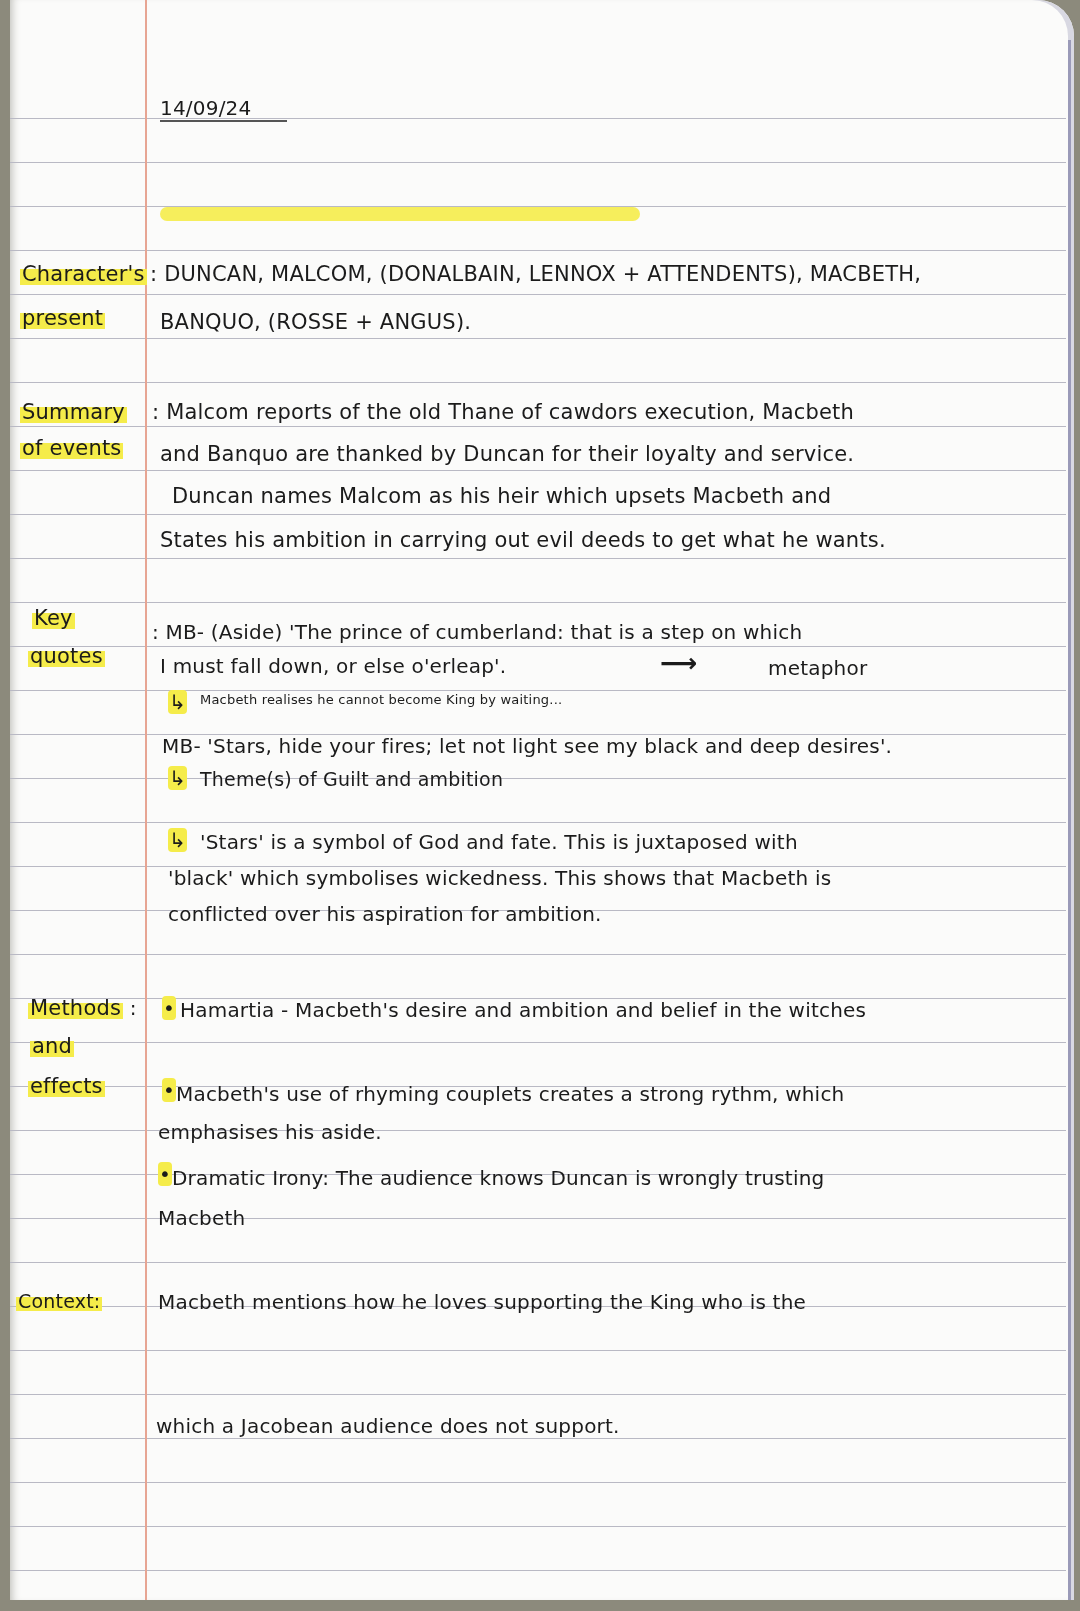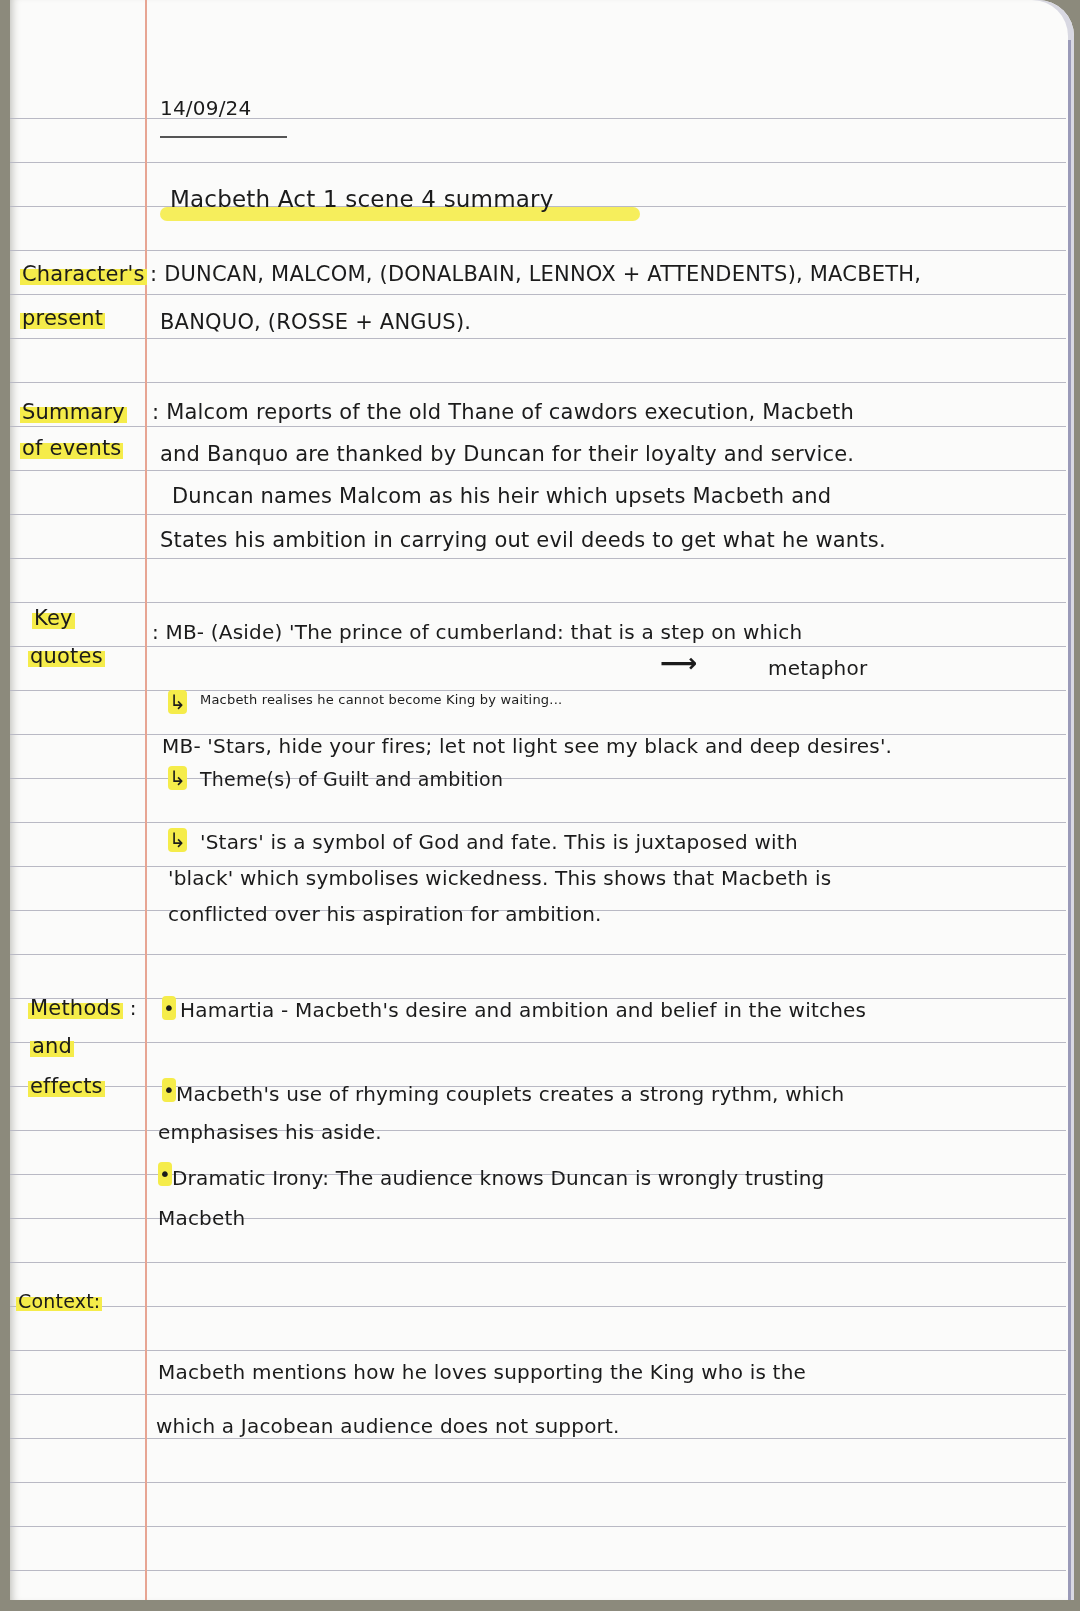--- a/index.html
+++ b/index.html
@@ -31,21 +31,21 @@
     font-family:"DejaVu Sans", sans-serif; white-space:nowrap;
     font-size:22px; letter-spacing:0.2px;
   }
   .hl {
     background: linear-gradient(to bottom, transparent 30%, #f5ec4a 30%, #f5ec4a 95%, transparent 95%);
     padding:0 2px;
   }
   .label { font-size:21px; }
   .date {
     position:absolute; left:150px; top:96px; font-size:20px;
-    border-bottom:2px solid #555; padding-bottom:16px; padding-right:36px;
+    border-bottom:2px solid #555; padding-bottom:0; padding-right:36px;
   }
   .title {
     position:absolute; left:160px; top:186px; font-size:23px;
   }
   .title-hl {
     position:absolute; left:150px; top:207px; width:480px; height:14px;
     background:#f5ec4a; border-radius:8px; opacity:0.9;
   }
   .arrow-glyph { color:#1b1b1b; font-weight:bold; }
   .bullet-hl { background:#f5ec4a; border-radius:4px; padding:0 1px; }
@@ -87,37 +87,37 @@
   <div class="rule" style="top:1394px"></div>
   <div class="rule" style="top:1438px"></div>
   <div class="rule" style="top:1482px"></div>
   <div class="rule" style="top:1526px"></div>
   <div class="rule" style="top:1570px"></div>
 
   <div class="margin-line"></div>
 
   <div class="hw date">14/09/24</div>
   <div class="title-hl"></div>
-  <div class="hw title">Macbeth Act 1 scene 4 summary</div>
 
   <div class="hw label" style="left:10px;top:262px"><span class="hl">Character's</span></div>
   <div class="hw label" style="left:10px;top:306px"><span class="hl">present</span></div>
   <div class="hw" style="left:140px;top:262px;font-size:21px">: DUNCAN, MALCOM, (DONALBAIN, LENNOX + ATTENDENTS), MACBETH,</div>
   <div class="hw" style="left:150px;top:310px;font-size:21px">BANQUO, (ROSSE + ANGUS).</div>
 
   <div class="hw label" style="left:10px;top:400px"><span class="hl">Summary</span></div>
   <div class="hw label" style="left:10px;top:436px"><span class="hl">of events</span></div>
   <div class="hw" style="left:142px;top:400px;font-size:21px">: Malcom reports of the old Thane of cawdors execution, Macbeth</div>
   <div class="hw" style="left:150px;top:442px;font-size:21px">and Banquo are thanked by Duncan for their loyalty and service.</div>
   <div class="hw" style="left:162px;top:484px;font-size:21px">Duncan names Malcom as his heir which upsets Macbeth and</div>
   <div class="hw" style="left:150px;top:528px;font-size:21px">States his ambition in carrying out evil deeds to get what he wants.</div>
 
   <div class="hw label" style="left:22px;top:606px"><span class="hl">Key</span></div>
   <div class="hw label" style="left:18px;top:644px"><span class="hl">quotes</span></div>
   <div class="hw" style="left:142px;top:620px;font-size:20px">: MB- (Aside) 'The prince of cumberland: that is a step on which</div>
+  <div class="hw" style="left:150px;top:654px;font-size:20px">I must fall down, or else o'erleap'.</div>
   <div class="hw" style="left:650px;top:648px;font-size:26px"><span class="arrow-glyph">⟶</span></div>
   <div class="hw" style="left:758px;top:656px;font-size:20px">metaphor</div>
 
   <div class="hw" style="left:158px;top:690px;font-size:20px"><span class="bullet-hl">↳</span></div>
   <div class="hw" style="left:190px;top:692px;font-size:13px">Macbeth realises he cannot become King by waiting...</div>
   <div class="hw" style="left:152px;top:734px;font-size:20px">MB- 'Stars, hide your fires; let not light see my black and deep desires'.</div>
 
   <div class="hw" style="left:158px;top:766px;font-size:20px"><span class="bullet-hl">↳</span></div>
   <div class="hw" style="left:190px;top:768px;font-size:19px">Theme(s) of Guilt and ambition</div>
 
@@ -135,15 +135,15 @@
 
   <div class="hw" style="left:152px;top:1078px;font-size:20px"><span class="bullet-hl">•</span></div>
   <div class="hw" style="left:166px;top:1082px;font-size:20px">Macbeth's use of rhyming couplets creates a strong rythm, which</div>
   <div class="hw" style="left:148px;top:1120px;font-size:20px">emphasises his aside.</div>
 
   <div class="hw" style="left:148px;top:1162px;font-size:20px"><span class="bullet-hl">•</span></div>
   <div class="hw" style="left:162px;top:1166px;font-size:20px">Dramatic Irony: The audience knows Duncan is wrongly trusting</div>
   <div class="hw" style="left:148px;top:1206px;font-size:20px">Macbeth</div>
 
   <div class="hw label" style="left:6px;top:1290px;font-size:19px"><span class="hl">Context:</span></div>
-  <div class="hw" style="left:148px;top:1360px;font-size:20px">Macbeth mentions how he loves supporting the King who is the</div>
+  <div class="hw" style="left:148px;top:1290px;font-size:20px">Macbeth mentions how he loves supporting the King who is the</div>
   <div class="hw" style="left:146px;top:1414px;font-size:20px">which a Jacobean audience does not support.</div>
 </div>
 
 </body></html>

